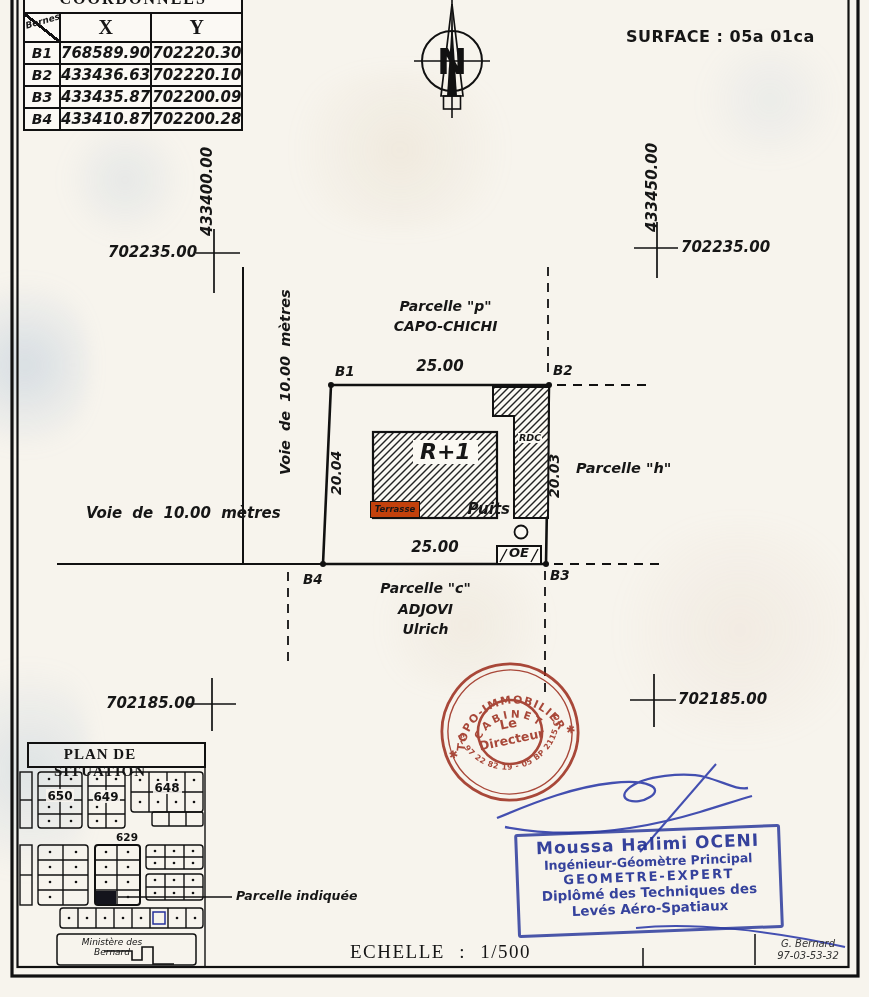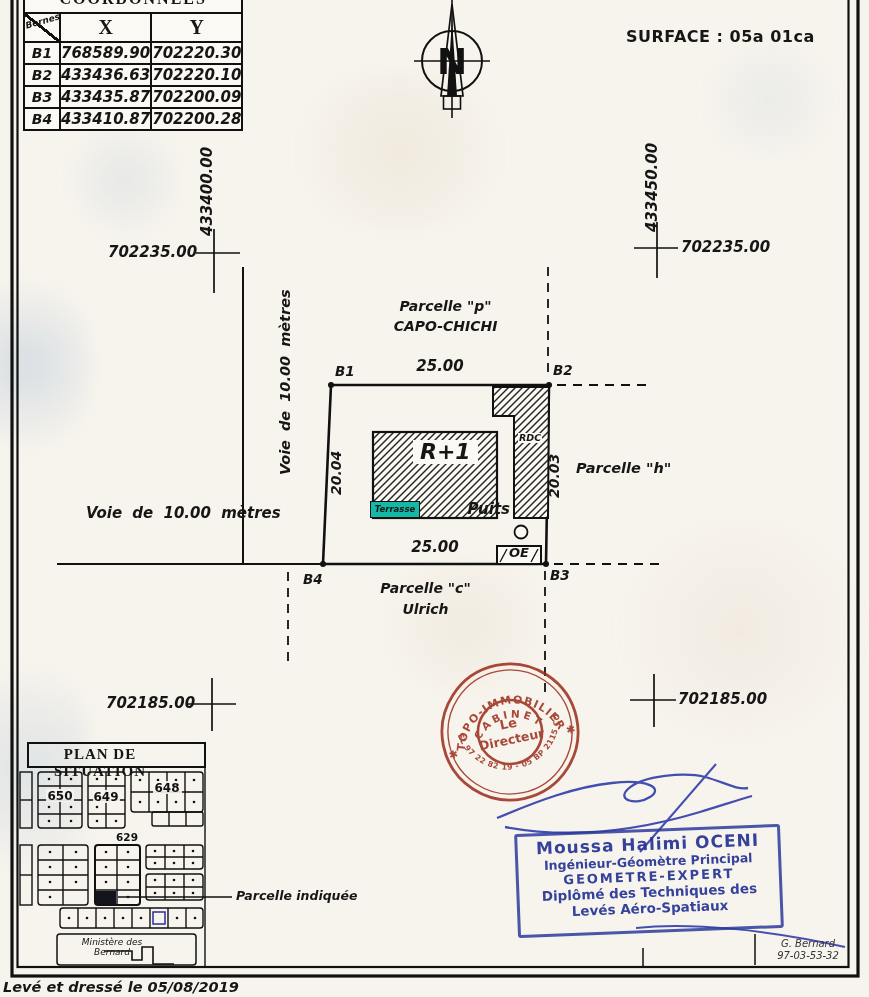--- a/index.html
+++ b/index.html
@@ -328,34 +328,35 @@
   <div class="lbl vtext" style="left:278px;top:288px;height:188px;font-size:14.5px;word-spacing:4px;">Voie de 10.00 mètres</div>
   <div class="lbl" style="left:86px;top:505px;font-size:15px;word-spacing:5px;">Voie de 10.00 mètres</div>
 
   <div class="lbl ctr" style="left:358px;top:296px;width:175px;font-size:14px;line-height:20px;white-space:normal;">
     <div>Parcelle "p"</div>
     <div>CAPO-CHICHI</div>
   </div>
   <div class="lbl" style="left:576px;top:461px;font-size:14.5px;">Parcelle "h"</div>
   <div class="lbl ctr" style="left:338px;top:578px;width:175px;font-size:14px;line-height:20.5px;white-space:normal;">
     <div>Parcelle "c"</div>
+    <div>ADJOVI</div>
     <div>Ulrich</div>
   </div>
 
   <div class="lbl" style="left:335px;top:364px;font-size:13.5px;">B1</div>
   <div class="lbl" style="left:553px;top:363px;font-size:13.5px;">B2</div>
   <div class="lbl" style="left:550px;top:568px;font-size:13.5px;">B3</div>
   <div class="lbl" style="left:303px;top:572px;font-size:13.5px;">B4</div>
   <div class="lbl ctr" style="left:408px;top:358px;width:64px;font-size:15px;">25.00</div>
   <div class="lbl ctr" style="left:403px;top:539px;width:64px;font-size:15px;">25.00</div>
   <div class="lbl vtext" style="left:329px;top:447px;height:52px;font-size:14px;">20.04</div>
   <div class="lbl vtext" style="left:547px;top:450px;height:52px;font-size:14px;">20.03</div>
 
   <div class="lbl whitebg" style="left:413px;top:440px;font-size:22px;padding:0 7px;">R+1</div>
-  <div class="lbl ctr" style="left:370px;top:501px;width:48px;height:15px;border:1.5px solid #111;background:#14b8a6;font-size:8.5px;line-height:14px;">Terrasse</div>
+  <div class="lbl ctr" style="left:370px;top:501px;width:48px;height:15px;border:1.5px solid #111;background:#c2410c;font-size:8.5px;line-height:14px;">Terrasse</div>
   <div class="lbl whitebg" style="left:518px;top:433px;font-size:9.5px;padding:0 1px;">RDC</div>
   <div class="lbl" style="left:466px;top:501px;width:44px;text-align:right;font-size:15px;">Puits</div>
   <div class="lbl ctr" style="left:500px;top:546px;width:38px;font-size:13px;">OE</div>
 
   <div class="plan-title">PLAN DE SITUATION</div>
   <div class="lbl" style="left:236px;top:889px;font-size:12.5px;">Parcelle indiquée</div>
   <div class="ministry">
     <div>Ministère des</div>
     <div>Bernard</div>
   </div>
@@ -387,19 +388,19 @@
   </svg>
 
   <div class="stamp-rect">
     <div class="sr1">Moussa Halimi OCENI</div>
     <div class="sr2">Ingénieur-Géomètre Principal</div>
     <div class="sr3">GEOMETRE-EXPERT</div>
     <div class="sr4">Diplômé des Techniques des</div>
     <div class="sr5">Levés Aéro-Spatiaux</div>
   </div>
 
+  <div class="echelle">ECHELLE : 1/500</div>
   <div class="drafter">
     <div>G. Bernard</div>
     <div>97-03-53-32</div>
   </div>
-  <div class="survey-note">Levé et dressé le 05/08/2019</div>
 
 </div>
 
 </body></html>

